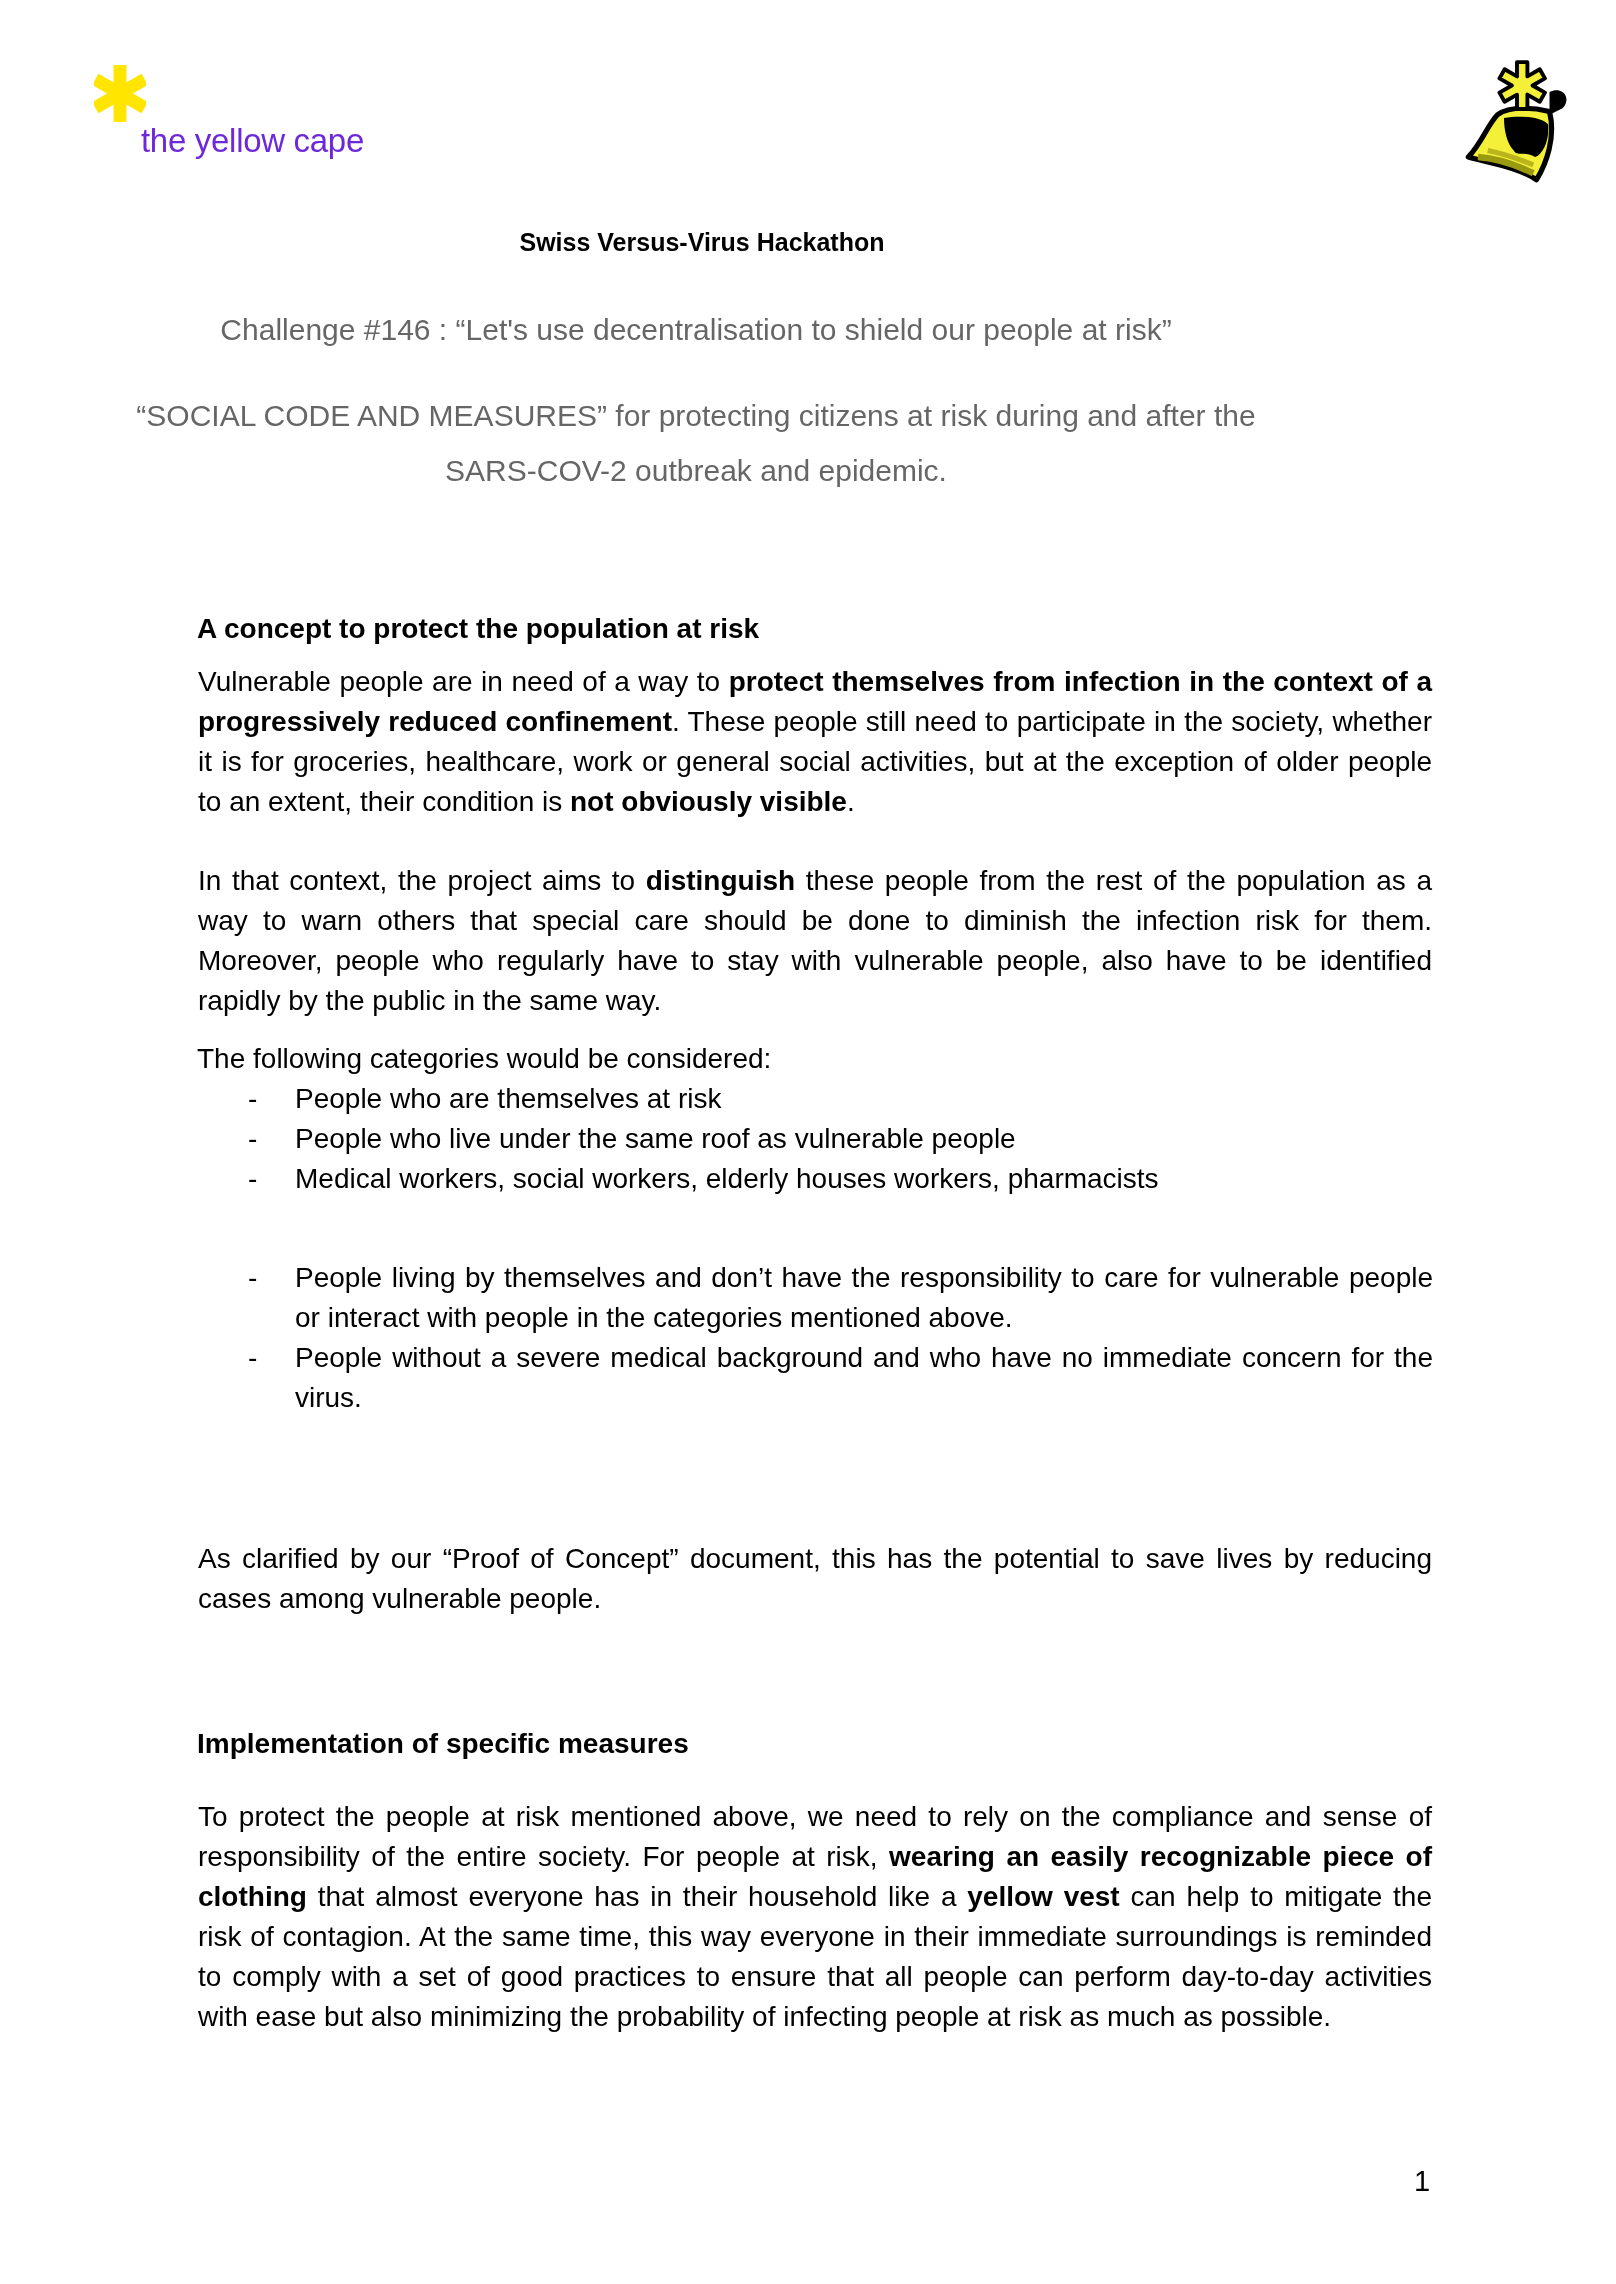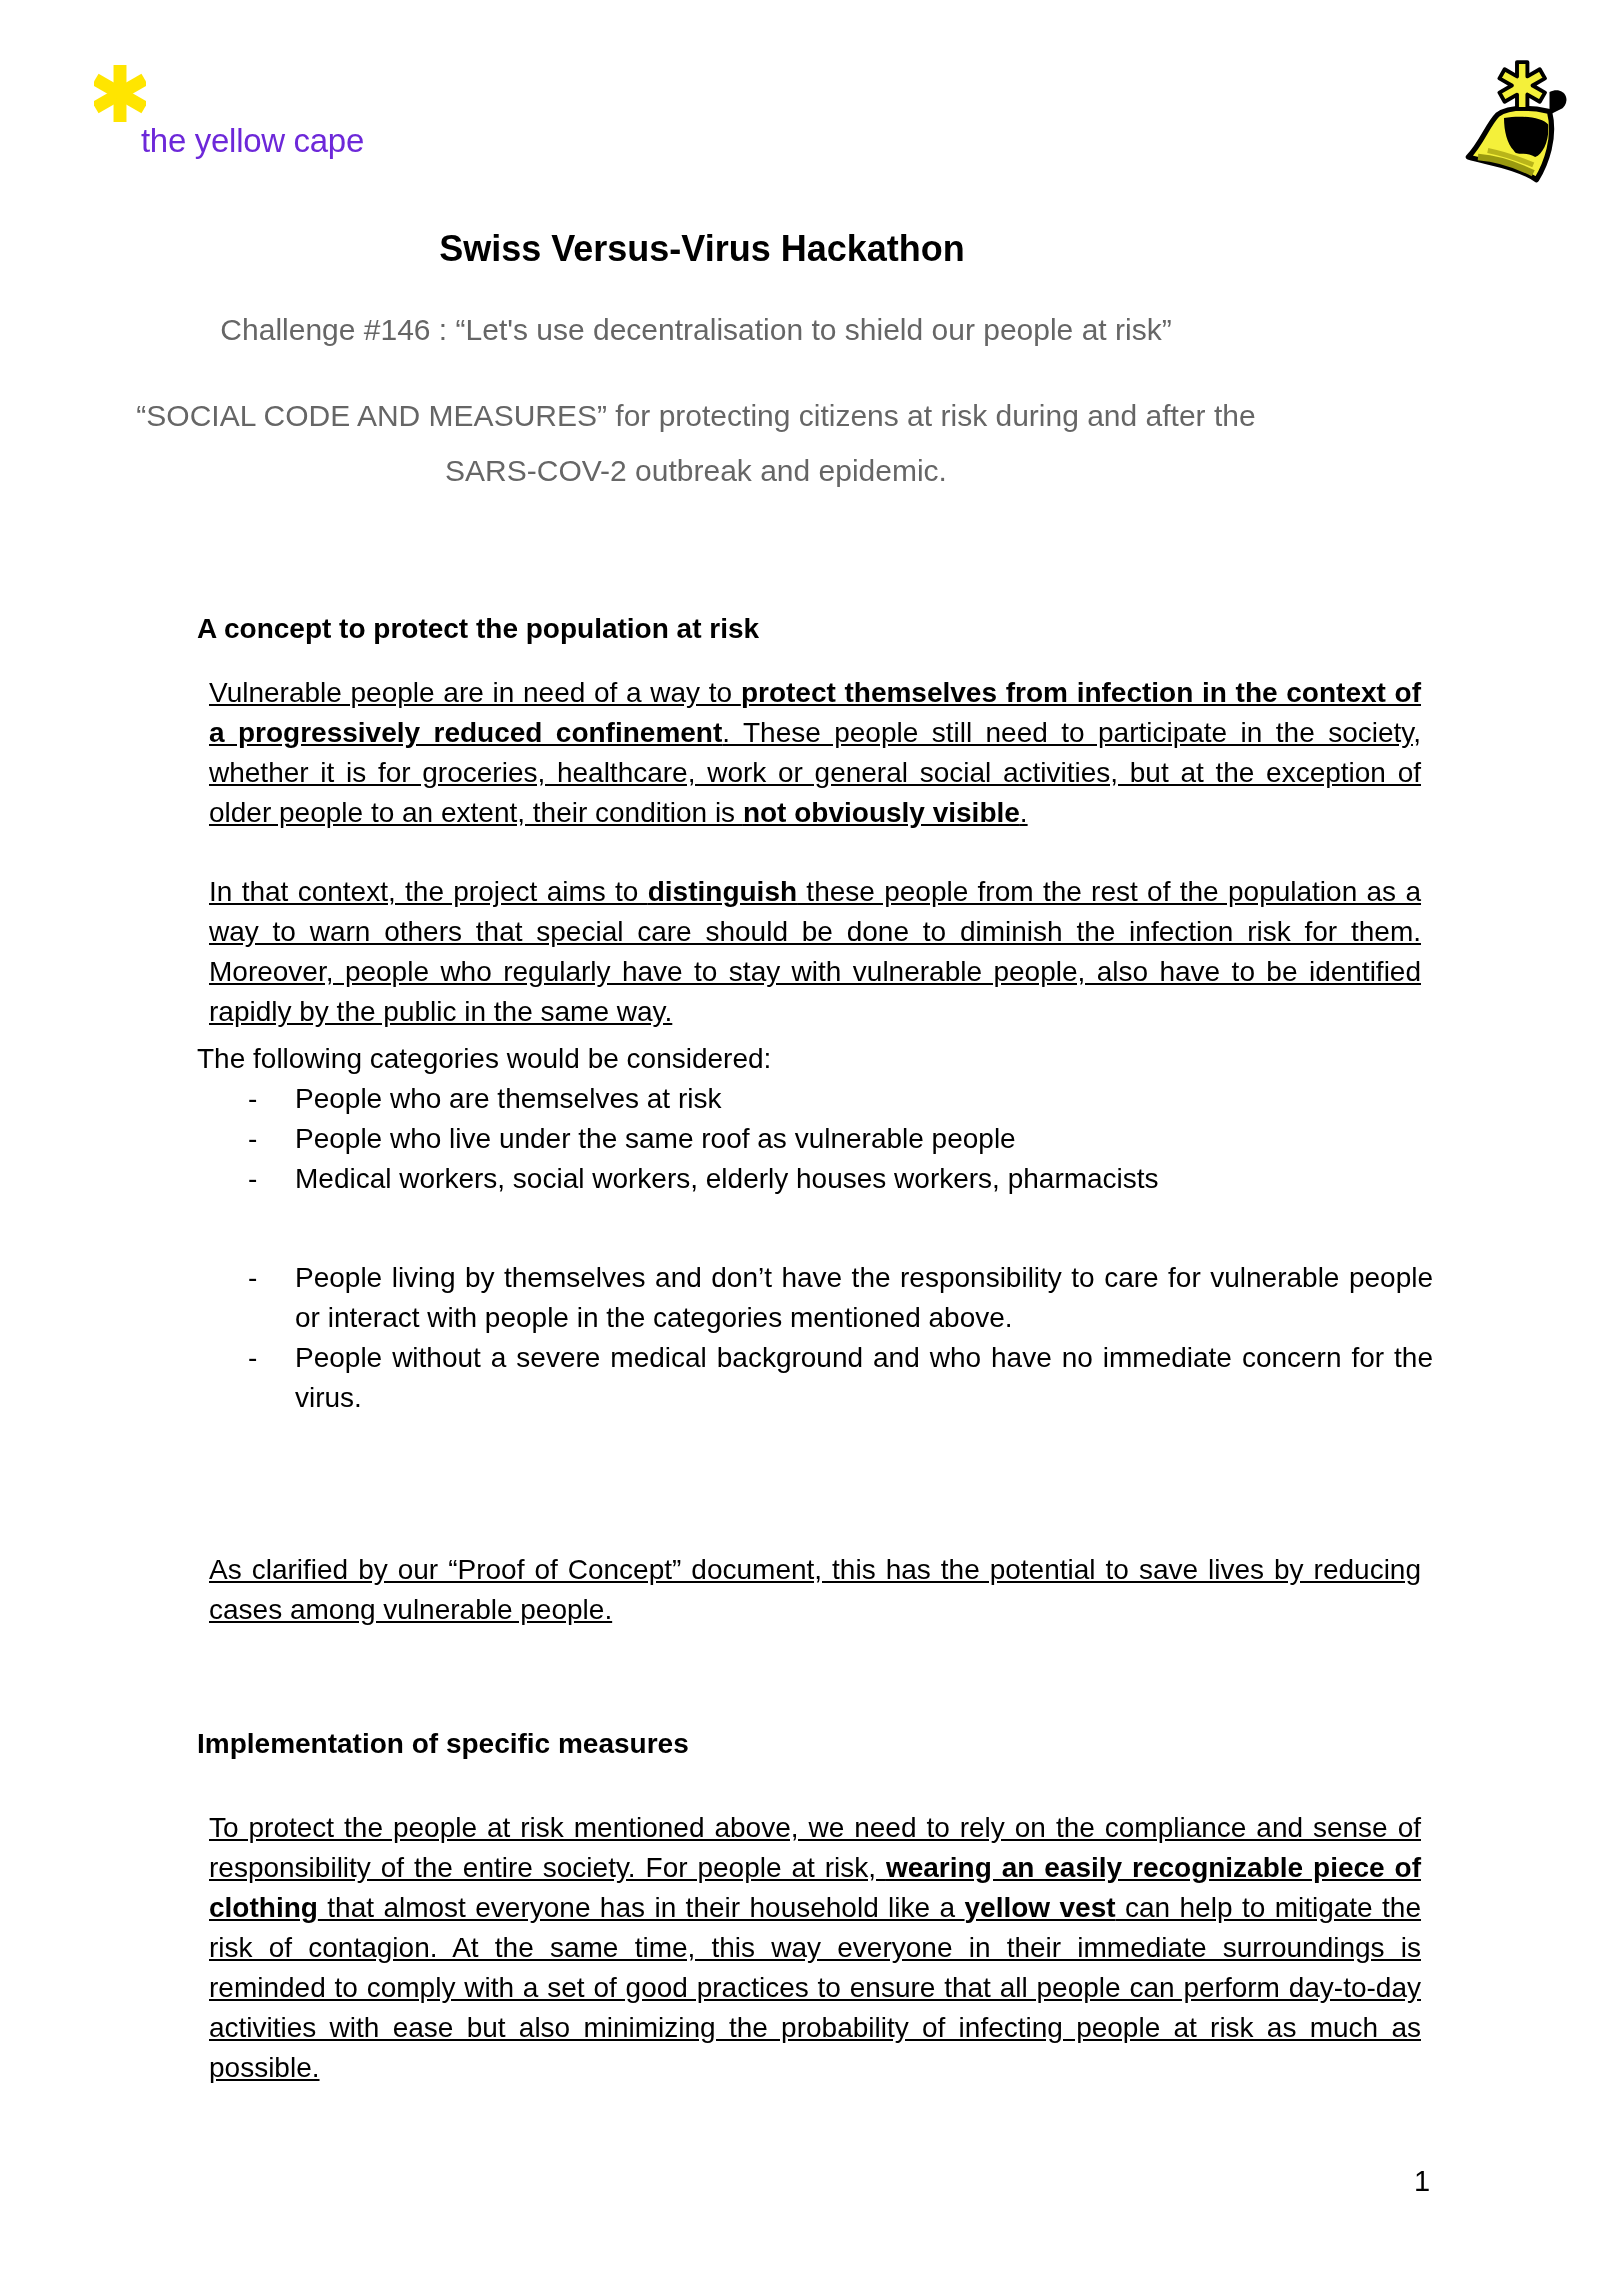--- a/index.html
+++ b/index.html
@@ -2,26 +2,26 @@
 <html style="font-size:10.4px"><head>
 <meta charset="utf-8">
 <style>
   html, body { margin: 0; padding: 0; background: #ffffff; }
   body { width: 1616px; height: 2284px; position: relative; overflow: hidden;
          font-family: "Liberation Sans", sans-serif; color: #000; }
   .logo { position: absolute; left: 94px; top: 65px; }
   .logo-asterisk { position: absolute; left: 0; top: 0; width: 52px; height: 57px; }
   .logo-text { position: absolute; left: 47px; top: 57px; font-size: 33px; white-space: nowrap; color: #6d28d9; letter-spacing: -0.3px; }
   .cape { position: absolute; left: 1452px; top: 53px; width: 130px; height: 130px; }
-  .title { position: absolute; left: 0; width: 1404px; top: 228px; text-align: center; font-size: 36px; font-weight: bold; }
+  .title { position: absolute; left: 0; width: 1404px; top: 228px; text-align: center; font-size: 25px; font-weight: bold; }
   .subtitle { position: absolute; left: 0; width: 1392px; text-align: center; font-size: 30px; color: #666666; }
   .sub1 { top: 313px; }
   .sub2 { top: 388px; line-height: 55px; }
   .h { font-weight: bold; font-size: 28px; }
-  p { margin: 12px; text-align: justify; text-decoration: underline; }
+  p { margin: 1px; text-align: justify; }
   .bl { position: absolute; left: 197px; width: 1236px; font-size: 28px; line-height: 40px; }
   ul.dash { list-style: none; margin: 0; padding: 0; }
   ul.dash li { position: relative; padding-left: 98px; text-align: justify; }
   ul.dash li .dashmark { position: absolute; left: 51px; top: 0; }
   b { font-weight: bold; }
   .pagenum { position: absolute; left: 1414px; top: 2165px; font-size: 29px; }
 </style>
 </head>
 <body>
 

